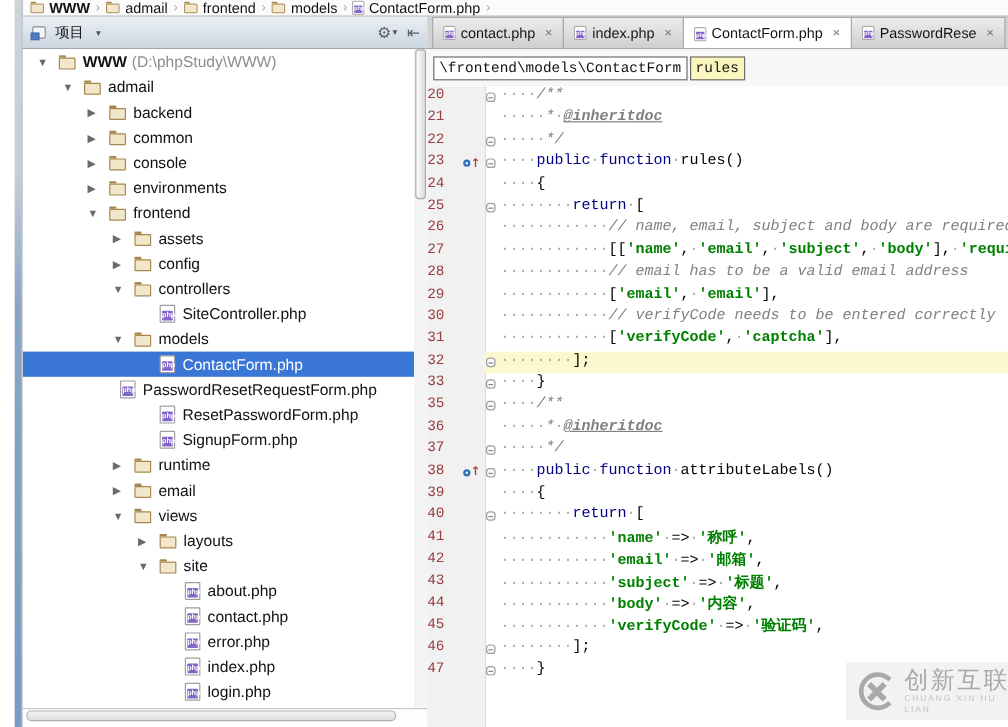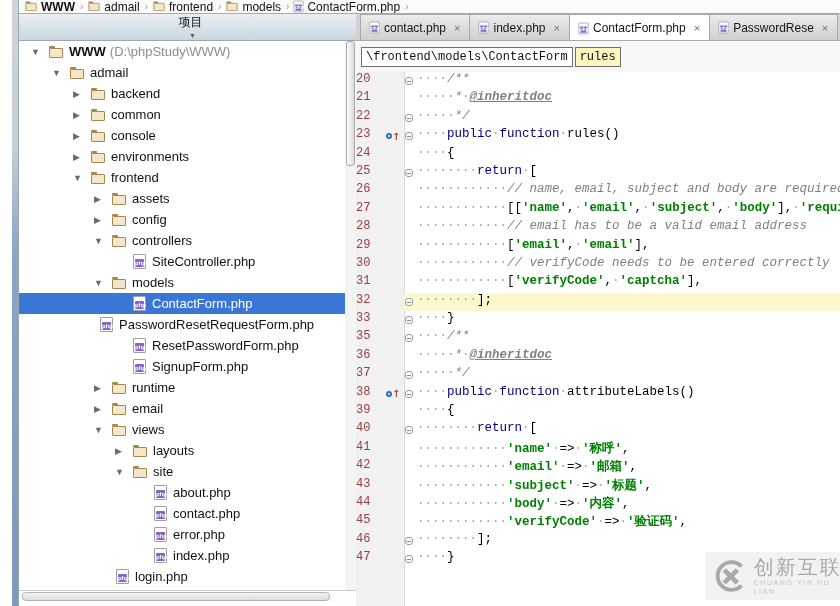--- a/index.html
+++ b/index.html
@@ -36,21 +36,21 @@
     position:relative; flex:none; }
   .php-ic i { position:absolute; bottom:1px; left:1px; right:1px; height:8px; background:#8465C9;
     color:#fff; font:bold 6px/8px "Liberation Sans", sans-serif; font-style:normal; text-align:center;
     border-radius:1px; letter-spacing:0; }
   .php-mini { transform:scale(0.78); margin:0 -2px; }
 
   
   #panel { position:absolute; left:7px; top:14px; width:337px; height:592px; background:#fff; }
   #panel-header {
     height:27px; background:linear-gradient(to bottom,#EAEFF4,#CBD6E0);
-    border-bottom:1px solid #9FA6AD; display:flex; align-items:center; padding:0 6px;flex-direction:column;
+    border-bottom:1px solid #9FA6AD; display:flex; align-items:center; padding:0 6px;
   }
   #panel-title { font-size:12px; color:#111; margin-left:6px; }
   .dd-arrow { font-size:8px; color:#55595e; margin-left:10px; }
   #panel-header .spacer { flex:1; }
   .hdr-ic { color:#5d6165; font-size:13px; line-height:1; cursor:default; margin-left:8px;
     display:flex; align-items:center; }
   .hdr-ic .dd-arrow { margin-left:1px; }
 
   #tree { position:absolute; left:0; top:27px; width:326px; height:549px; overflow:hidden; background:#fff; }
   .tr { display:flex; align-items:center; height:21px; font-size:13px; color:#111; white-space:nowrap; }
@@ -354,21 +354,21 @@
         </div>
         <div class="tr" style="padding-left: 117px;">
           <span class="arrow"></span>
           <span class="t-icon" style="display: flex;">
             <span class="php-ic">
               <i>php</i>
             </span>
           </span>
           <span class="lbl">index.php</span>
         </div>
-        <div class="tr" style="padding-left: 79px;">
+        <div class="tr" style="padding-left: 117px;">
           <span class="arrow"></span>
           <span class="t-icon" style="display: flex;">
             <span class="php-ic">
               <i>php</i>
             </span>
           </span>
           <span class="lbl">login.php</span>
         </div>
         <div class="tr" style="padding-left: 117px;">
           <span class="arrow"></span>

